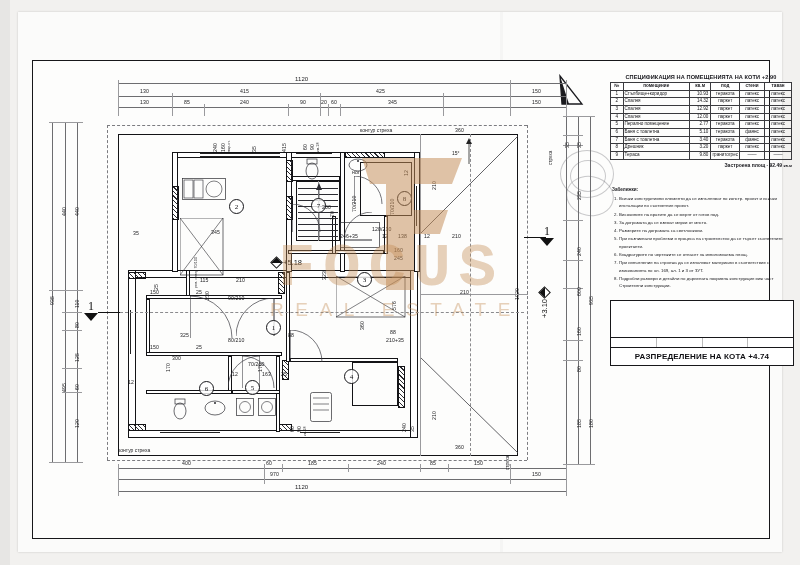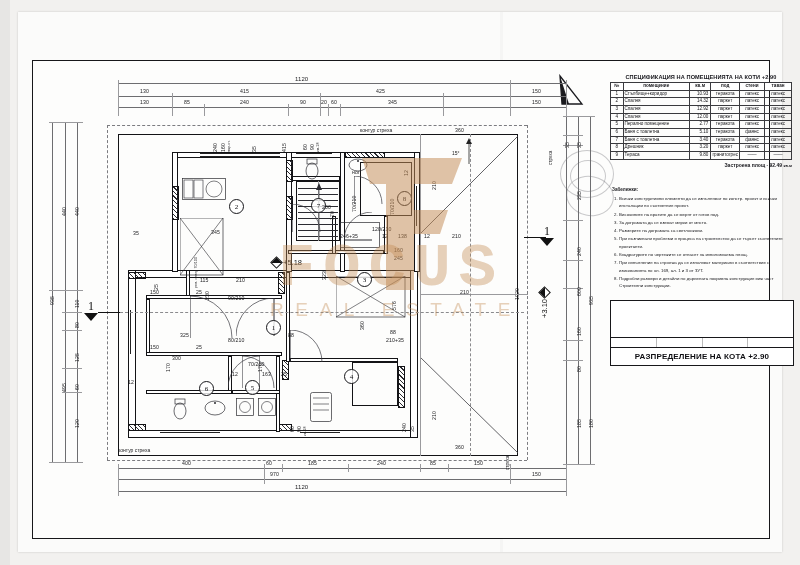--- a/index.html
+++ b/index.html
@@ -232,21 +232,21 @@
   </div>
 
   <div id="titleblock">
     <div id="tb-blank"></div>
     <div id="tb-mini">
       <div></div>
       <div></div>
       <div></div>
       <div></div>
     </div>
-    <div id="tb-title">РАЗПРЕДЕЛЕНИЕ НА КОТА +2.90</div>
+    <div id="tb-title">РАЗПРЕДЕЛЕНИЕ НА КОТА +4.74</div>
   </div>
 
   <div class="smudge" style="left:560px;top:150px;width:52px;height:46px;"></div>
   <div class="smudge" style="left:570px;top:160px;width:34px;height:30px;"></div>
   <div class="smudge" style="left:566px;top:176px;width:46px;height:38px;transform:rotate(12deg)"></div>
 
   <div id="plan">
 
     <div class="hl" style="left:118px;top:83px;width:448px;"></div>
     <div class="hl" style="left:118px;top:96px;width:448px;"></div>

